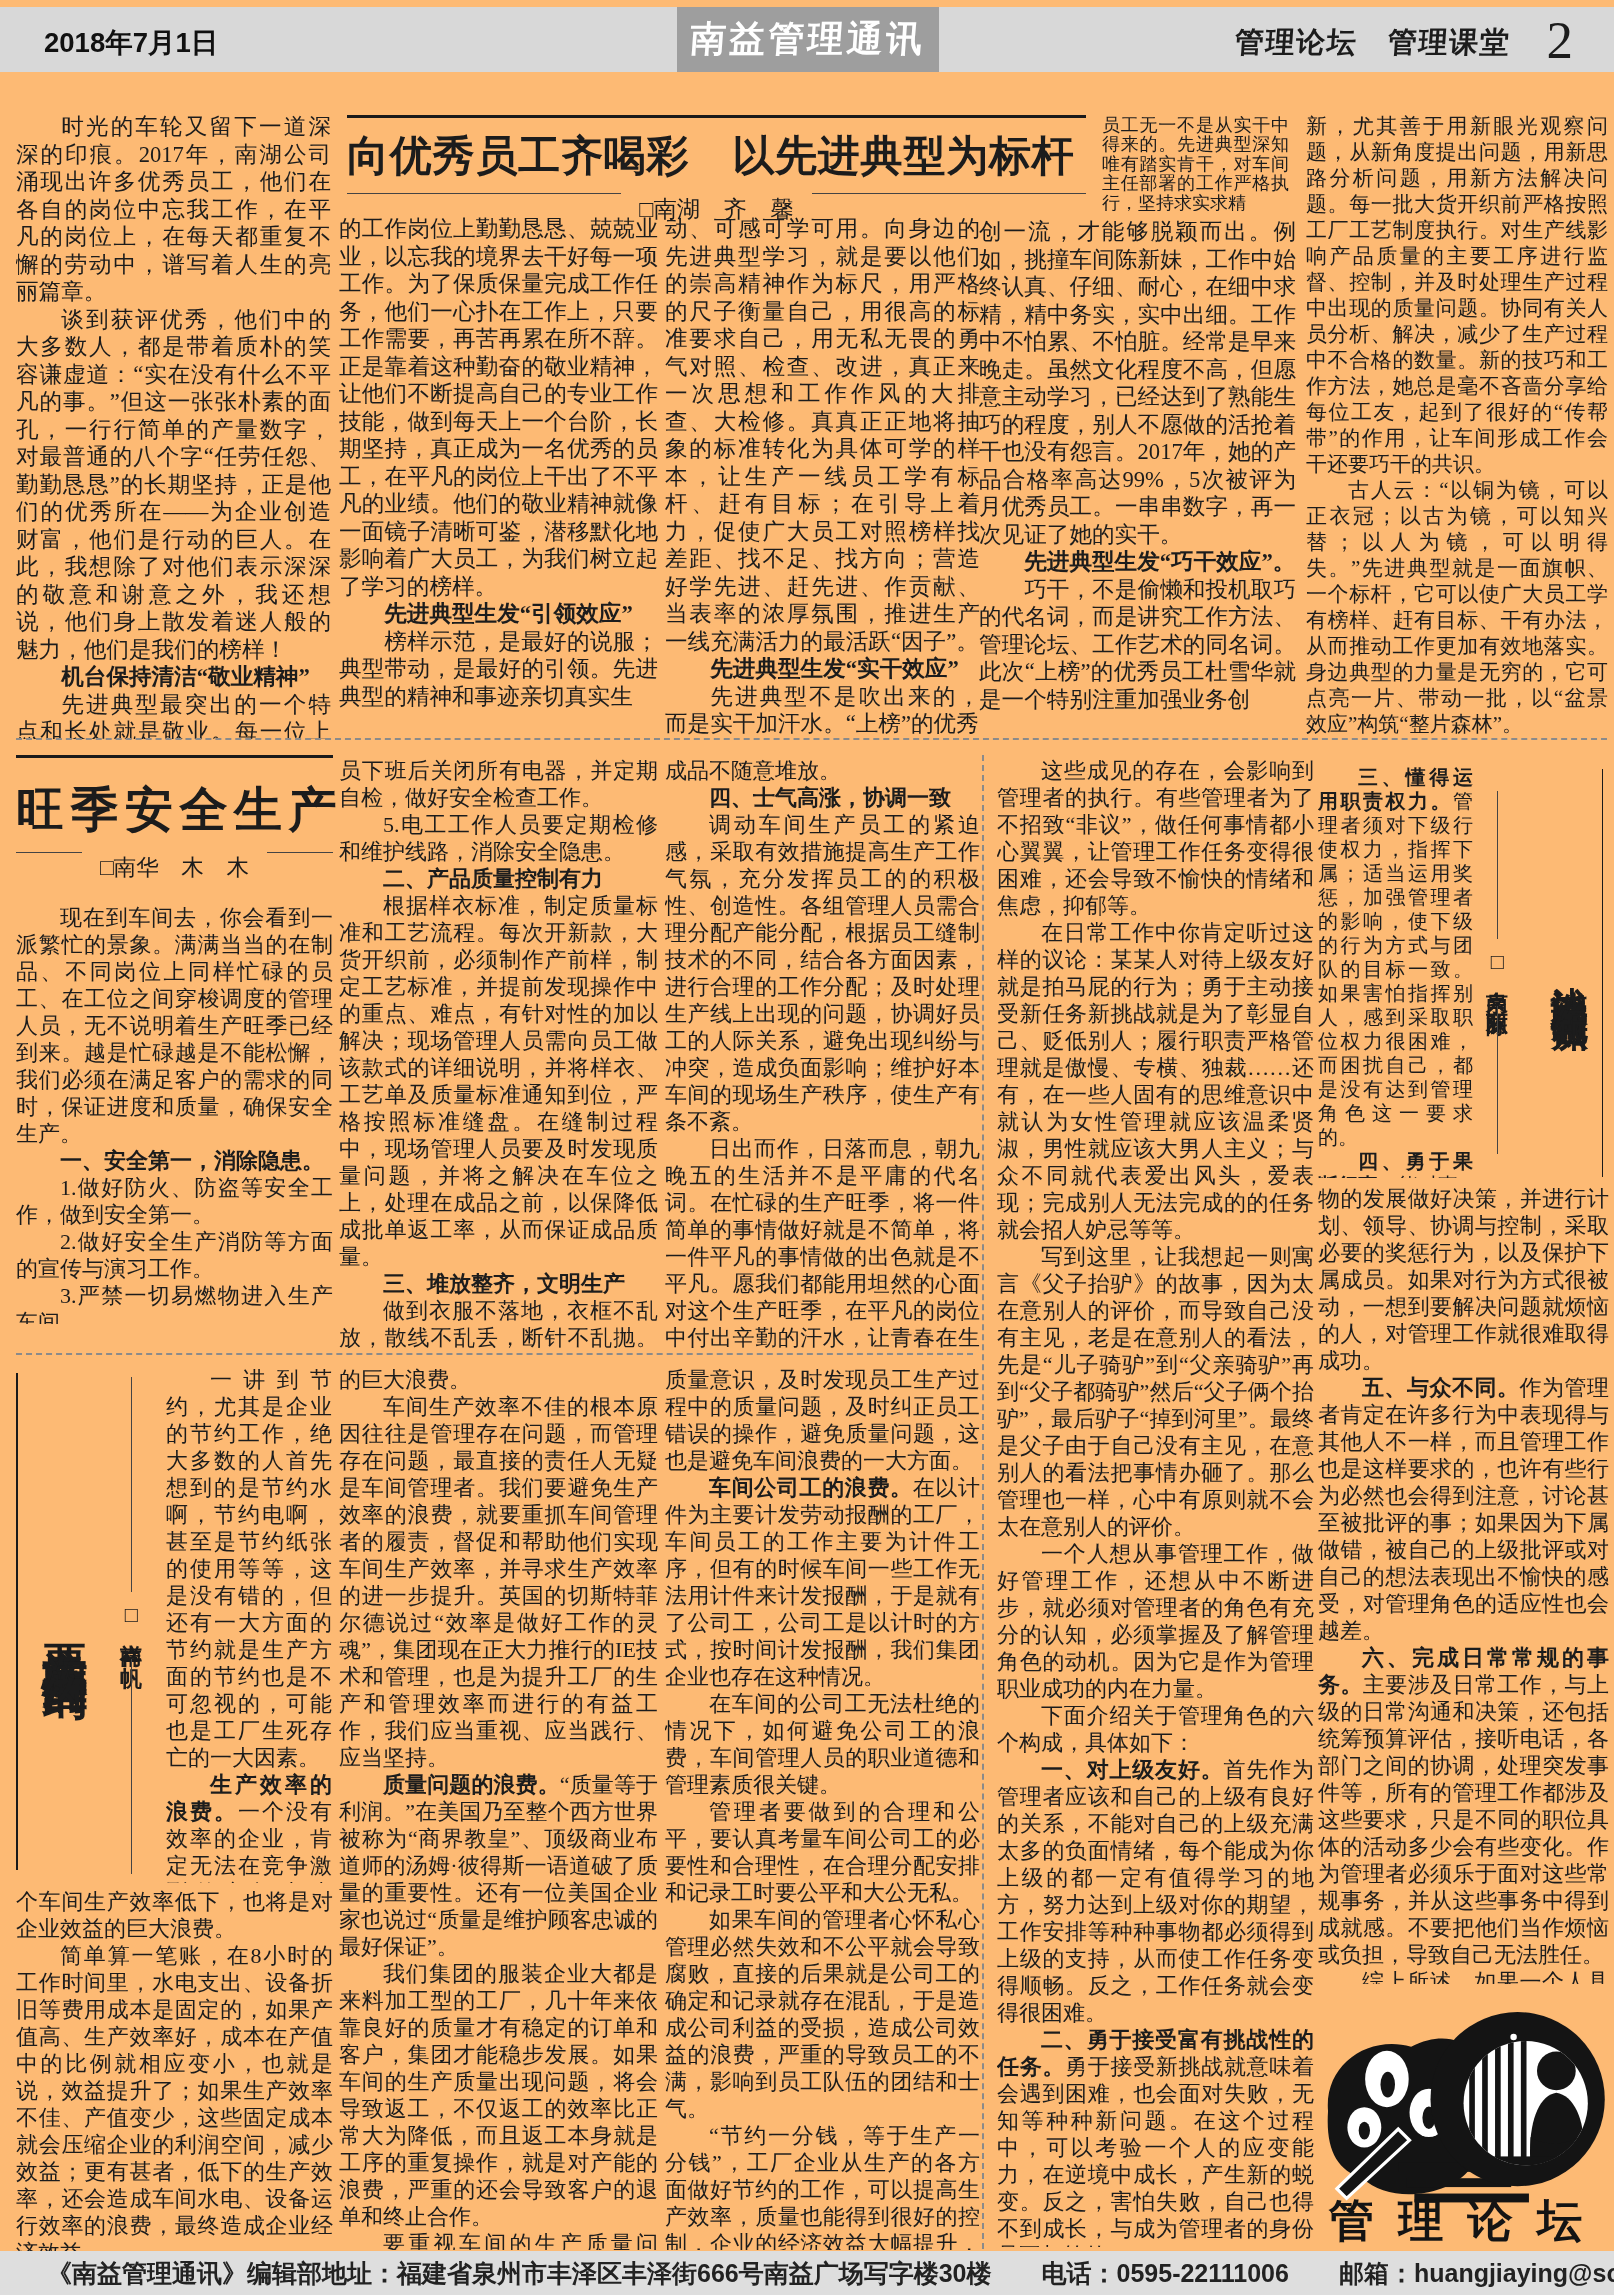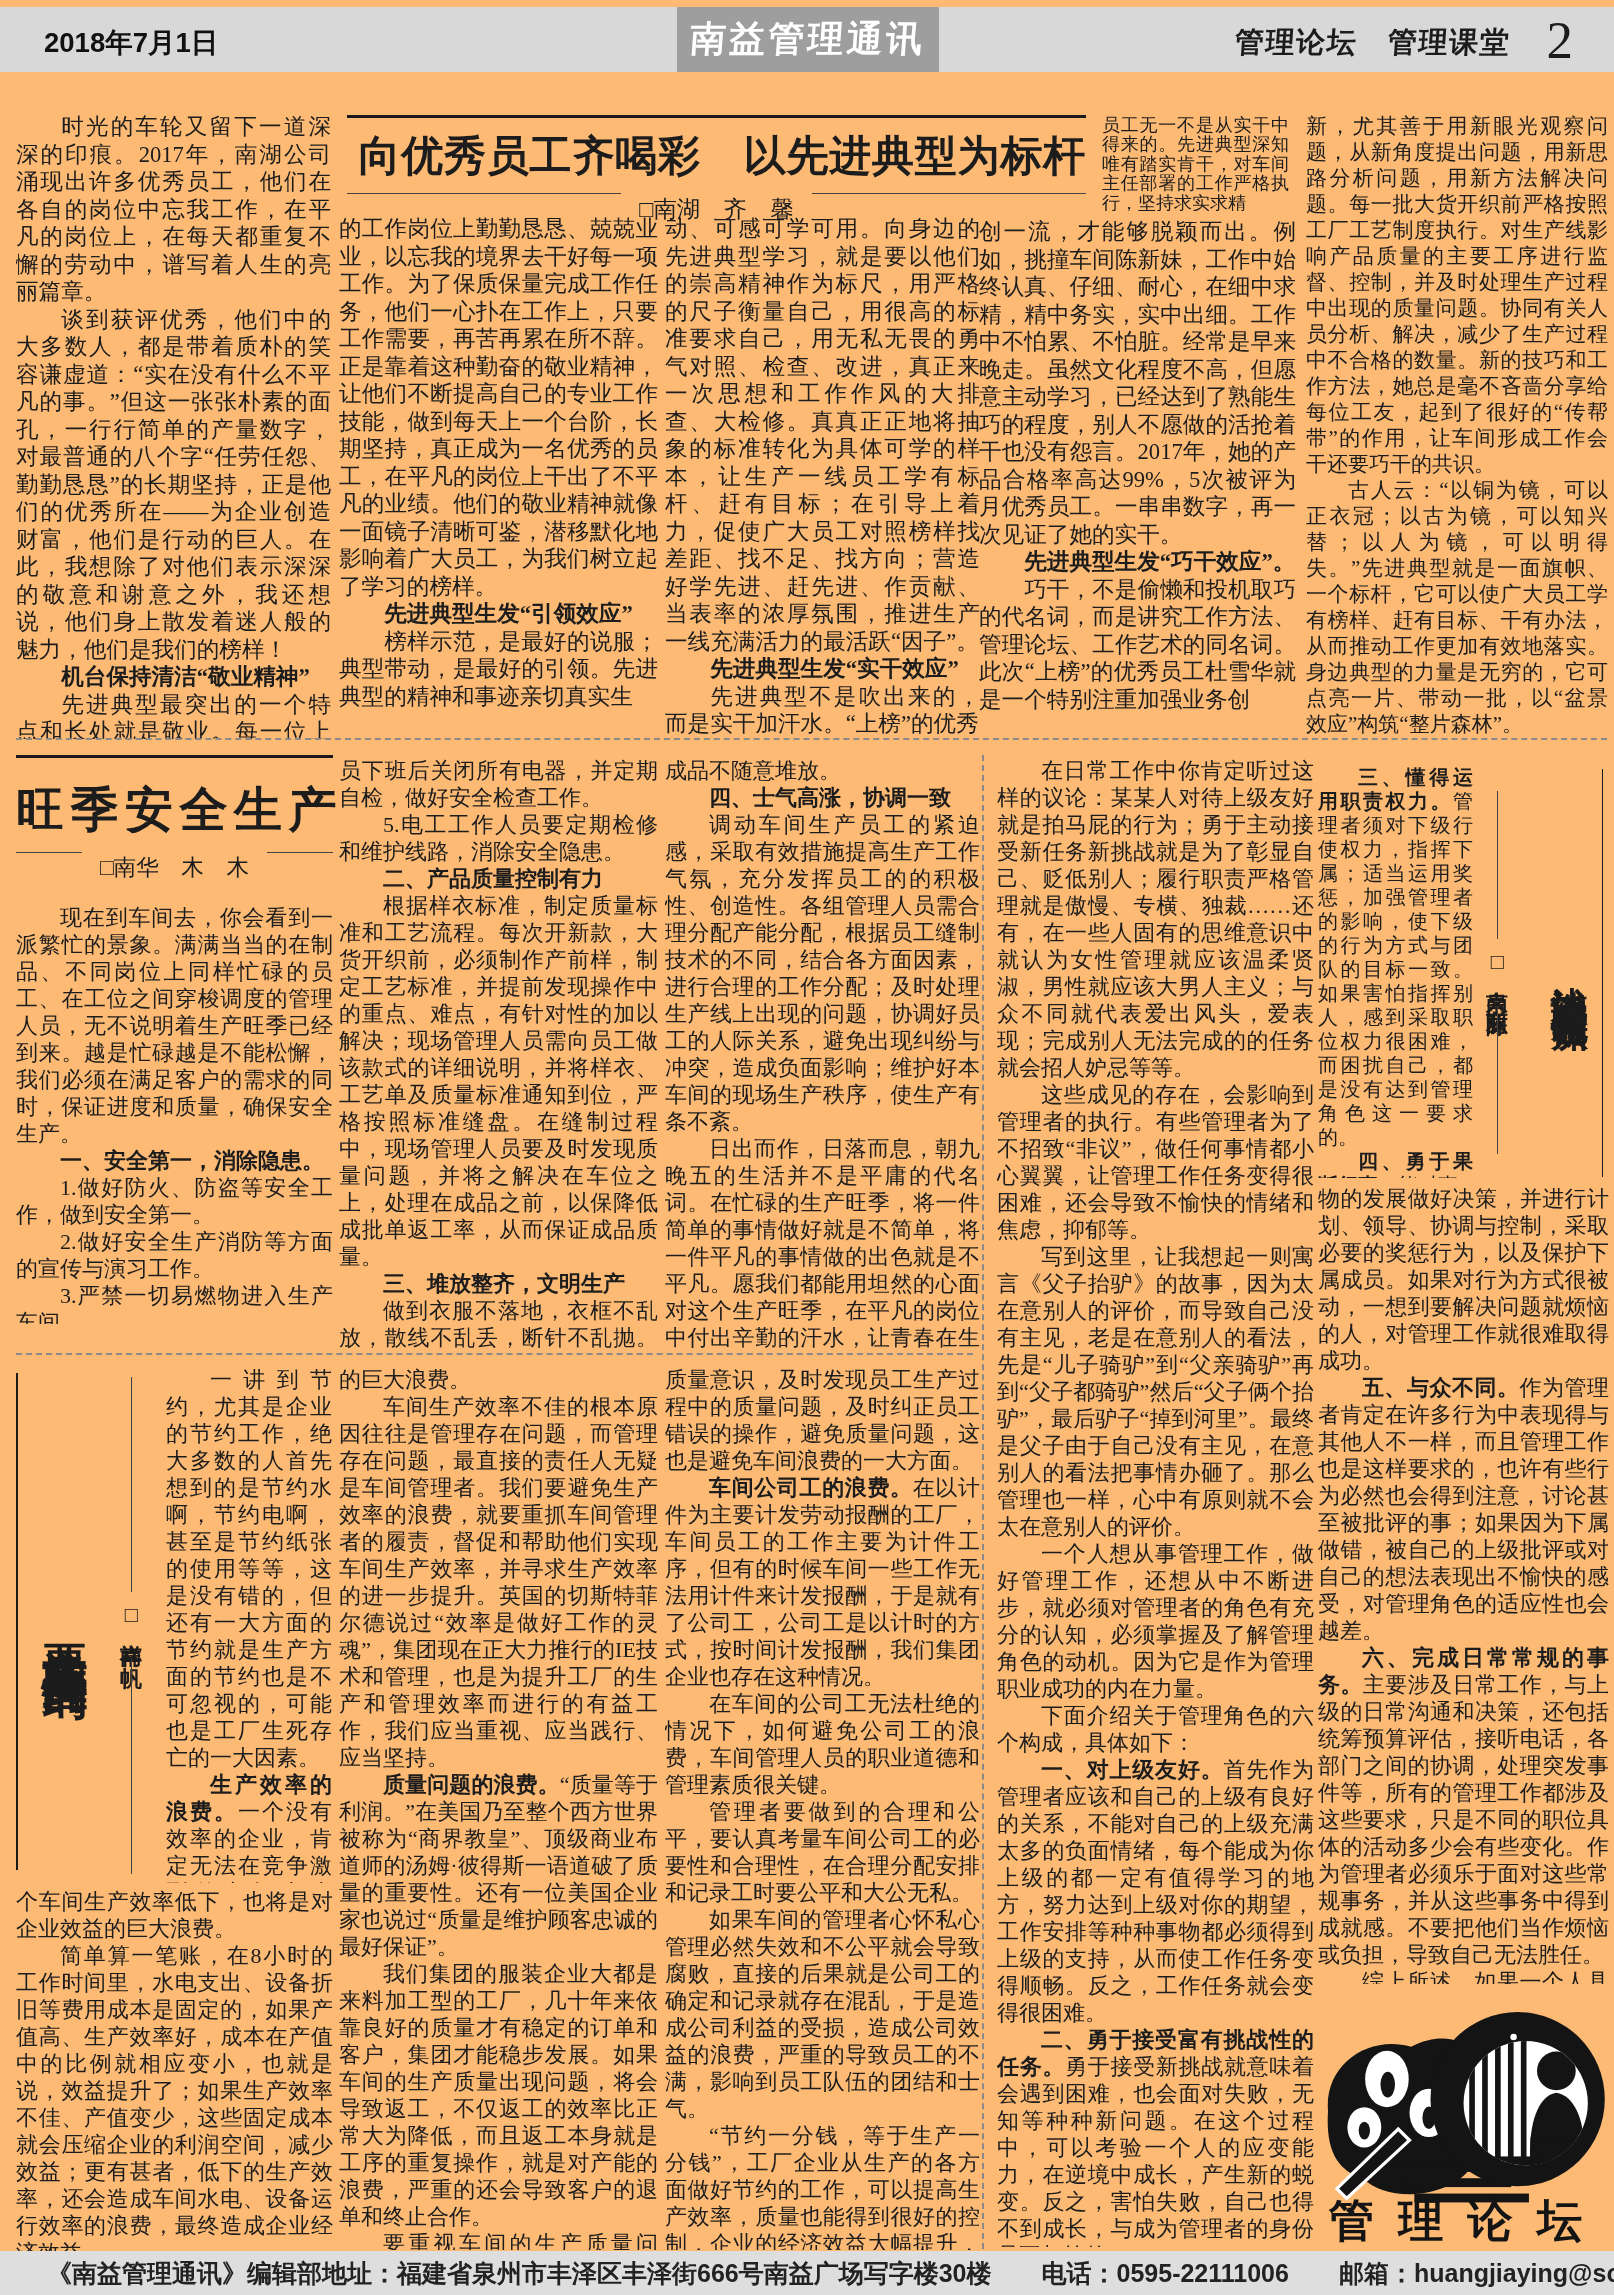--- a/index.html
+++ b/index.html
@@ -20,21 +20,21 @@
   .f28{font-size:22.6px;line-height:27.5px;}
   .f27{font-size:22px;line-height:27px;}
   .f26{font-size:21px;line-height:26px;}
   .f25{font-size:20px;line-height:24px;}
   .f22{font-size:18px;line-height:19.4px;}
   .para{margin:0;text-indent:2em;}
   .para.flush{text-indent:0;}
   .para b{font-weight:bold;}
   
   #a1-head{position:absolute;left:347px;top:115px;width:739px;border-top:3.2px solid #1a1a1a;padding-top:9.7px;}
-  #a1-title{font-size:42px;font-weight:bold;text-align:right;letter-spacing:0.8px;white-space:nowrap;}
+  #a1-title{font-size:42px;font-weight:bold;text-align:left;letter-spacing:0.8px;white-space:nowrap;}
   .byline{display:flex;align-items:flex-start;gap:18px;font-size:23.4px;font-weight:normal;margin-top:9.7px;}
   .byline::before,.byline::after{content:"";flex:1;border-top:1.6px solid #444;}
   .byline span{white-space:nowrap;}
   
   #a2-block{position:absolute;left:16px;top:755px;width:317px;border-top:3.2px solid #1a1a1a;padding-top:20px;}
   #a2-title{font-size:48px;font-weight:bold;text-align:center;letter-spacing:6.5px;white-space:nowrap;}
   #a2-body{margin-top:21px;height:420px;overflow:hidden;text-align:justify;}
   
   .hdash{position:absolute;border-top:2.4px dashed #8a8a8a;}
   .vdash{position:absolute;border-left:2.4px dashed #8a8a8a;}
@@ -163,22 +163,22 @@
   <div class="t-col f27" style="left:665px;top:1366px;width:315px;height:884px;">
       <p class="para flush">质量意识，及时发现员工生产过程中的质量问题，及时纠正员工错误的操作，避免质量问题，这也是避免车间浪费的一大方面。</p>
       <p class="para"><b>车间公司工的浪费。</b>在以计件为主要计发劳动报酬的工厂，车间员工的工作主要为计件工序，但有的时候车间一些工作无法用计件来计发报酬，于是就有了公司工，公司工是以计时的方式，按时间计发报酬，我们集团企业也存在这种情况。</p>
       <p class="para">在车间的公司工无法杜绝的情况下，如何避免公司工的浪费，车间管理人员的职业道德和管理素质很关键。</p>
       <p class="para">管理者要做到的合理和公平，要认真考量车间公司工的必要性和合理性，在合理分配安排和记录工时要公平和大公无私。</p>
       <p class="para">如果车间的管理者心怀私心管理必然失效和不公平就会导致腐败，直接的后果就是公司工的确定和记录就存在混乱，于是造成公司利益的受损，造成公司效益的浪费，严重的导致员工的不满，影响到员工队伍的团结和士气。</p>
       <p class="para">“节约一分钱，等于生产一分钱”，工厂企业从生产的各方面做好节约的工作，可以提高生产效率，质量也能得到很好的控制，企业的经济效益大幅提升，企业的竞争力必将大大增强。</p>
     </div>
 
   <div class="t-col f27" style="left:997px;top:757px;width:317px;height:1490px;">
+      <p class="para">这些成见的存在，会影响到管理者的执行。有些管理者为了不招致“非议”，做任何事情都小心翼翼，让管理工作任务变得很困难，还会导致不愉快的情绪和焦虑，抑郁等。</p>
       <p class="para">在日常工作中你肯定听过这样的议论：某某人对待上级友好就是拍马屁的行为；勇于主动接受新任务新挑战就是为了彰显自己、贬低别人；履行职责严格管理就是傲慢、专横、独裁……还有，在一些人固有的思维意识中就认为女性管理就应该温柔贤淑，男性就应该大男人主义；与众不同就代表爱出风头，爱表现；完成别人无法完成的的任务就会招人妒忌等等。</p>
-      <p class="para">这些成见的存在，会影响到管理者的执行。有些管理者为了不招致“非议”，做任何事情都小心翼翼，让管理工作任务变得很困难，还会导致不愉快的情绪和焦虑，抑郁等。</p>
       <p class="para">写到这里，让我想起一则寓言《父子抬驴》的故事，因为太在意别人的评价，而导致自己没有主见，老是在意别人的看法，先是“儿子骑驴”到“父亲骑驴”再到“父子都骑驴”然后“父子俩个抬驴”，最后驴子“掉到河里”。最终是父子由于自己没有主见，在意别人的看法把事情办砸了。那么管理也一样，心中有原则就不会太在意别人的评价。</p>
       <p class="para">一个人想从事管理工作，做好管理工作，还想从中不断进步，就必须对管理者的角色有充分的认知，必须掌握及了解管理角色的动机。因为它是作为管理职业成功的内在力量。</p>
       <p class="para">下面介绍关于管理角色的六个构成，具体如下：</p>
       <p class="para"><b>一、对上级友好。</b>首先作为管理者应该和自己的上级有良好的关系，不能对自己的上级充满太多的负面情绪，每个能成为你上级的都一定有值得学习的地方，努力达到上级对你的期望，工作安排等种种事物都必须得到上级的支持，从而使工作任务变得顺畅。反之，工作任务就会变得很困难。</p>
       <p class="para"><b>二、勇于接受富有挑战性的任务。</b>勇于接受新挑战就意味着会遇到困难，也会面对失败，无知等种种新问题。在这个过程中，可以考验一个人的应变能力，在逆境中成长，产生新的蜕变。反之，害怕失败，自己也得不到成长，与成为管理者的身份是不相符的。</p>
     </div>
   <div class="t-col f25" style="left:1318px;top:765px;width:155px;height:413px;">
       <p class="para"><b>三、懂得运用职责权力。</b>管理者须对下级行使权力，指挥下属；适当运用奖惩，加强管理者的影响，使下级的行为方式与团队的目标一致。如果害怕指挥别人，感到采取职位权力很困难，而困扰自己，都是没有达到管理角色这一要求的。</p>
       <p class="para"><b>四、勇于果断行事。</b>能对事</p>
     </div>

